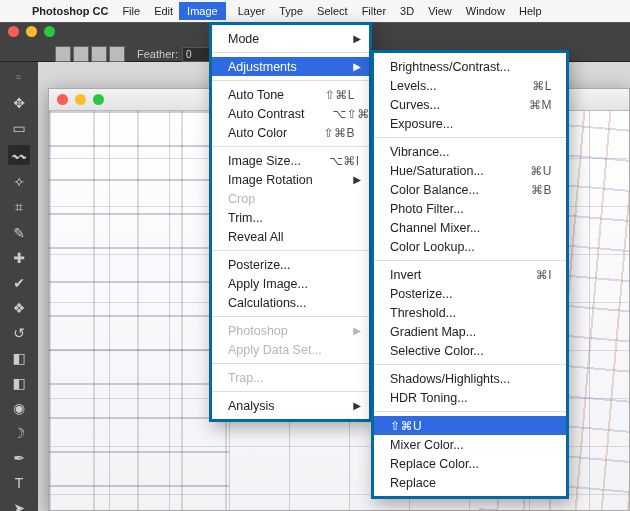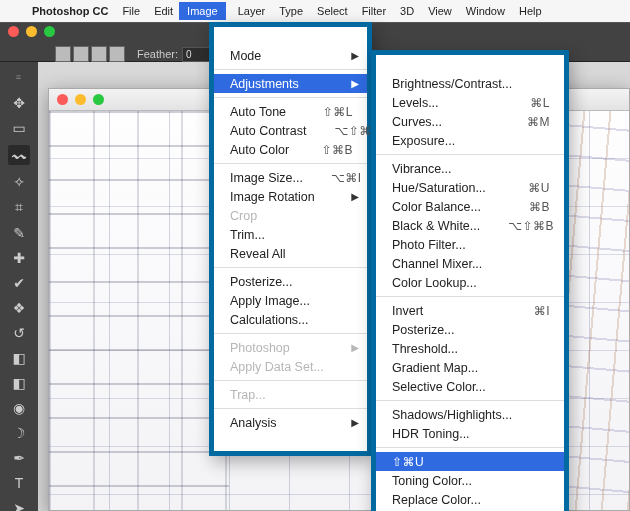--- a/index.html
+++ b/index.html
@@ -41,21 +41,21 @@
   }
   .sketch::before{ content:""; position:absolute; left:0; top:0; bottom:0; width:180px;
     background:repeating-linear-gradient(180deg, rgba(60,60,90,.25) 0 2px, transparent 2px 34px),
                repeating-linear-gradient(90deg, rgba(60,60,90,.18) 0 2px, transparent 2px 44px);
   }
   .sketch::after{ content:""; position:absolute; right:0; top:0; bottom:0; width:150px;
     background:repeating-linear-gradient(95deg, rgba(170,110,70,.25) 0 2px, transparent 2px 26px),
                repeating-linear-gradient(5deg, rgba(60,60,140,.18) 0 2px, transparent 2px 30px);
   }
   
-  .menu { position:absolute; background:#fff; border:5px solid #0369a1; box-shadow:3px 6px 16px rgba(0,0,0,.3); font-size:12.5px; color:#222; z-index:20; padding:19px 0; }
+  .menu { position:absolute; background:#fff; border:3px solid #0369a1; box-shadow:3px 6px 16px rgba(0,0,0,.3); font-size:12.5px; color:#222; z-index:20; padding:4px 0; }
   .menu .row { display:flex; align-items:center; height:19px; padding:0 14px 0 16px; white-space:nowrap; position:relative; }
   .menu .row.sep { height:0; border-top:1px solid #ddd; margin:4px 0; padding:0; }
   .menu .row .lbl { flex:1; padding-right:28px; }
   .menu .row .sc  { color:#555; font-size:12px; letter-spacing:.5px; }
   .menu .row .arw { position:absolute; right:8px; font-size:10px; color:#333; }
   .menu .row.dis .lbl, .menu .row.dis .arw, .menu .row.dis .sc { color:#b6b6b6; }
   .menu .row.hi { background:#2f6ae0; color:#fff; }
   .menu .row.hi .lbl,.menu .row.hi .sc,.menu .row.hi .arw{ color:#fff; }
   #image-menu { top:22px; left:209px; width:163px; }
   #adjust-menu { top:50px; left:371px; width:198px; }
@@ -225,24 +225,20 @@
     </div>
     <div class="row">
       <span class="lbl">Hue/Saturation...</span>
       <span class="sc">⌘U</span>
     </div>
     <div class="row">
       <span class="lbl">Color Balance...</span>
       <span class="sc">⌘B</span>
     </div>
     <div class="row">
-      <span class="lbl">Black &amp; White...</span>
-      <span class="sc">⌥⇧⌘B</span>
-    </div>
-    <div class="row">
       <span class="lbl">Photo Filter...</span>
     </div>
     <div class="row">
       <span class="lbl">Channel Mixer...</span>
     </div>
     <div class="row">
       <span class="lbl">Color Lookup...</span>
     </div>
     <div class="row sep"></div>
     <div class="row">
@@ -266,21 +262,21 @@
       <span class="lbl">Shadows/Highlights...</span>
     </div>
     <div class="row">
       <span class="lbl">HDR Toning...</span>
     </div>
     <div class="row sep"></div>
     <div class="row hi">
       <span class="sc">⇧⌘U</span>
     </div>
     <div class="row">
-      <span class="lbl">Toning Color...</span>
+      <span class="lbl">Mixer Color...</span>
     </div>
     <div class="row">
       <span class="lbl">Replace Color...</span>
     </div>
     <div class="row">
       <span class="lbl">Replace</span>
     </div>
   </div>
 
 </body></html>

